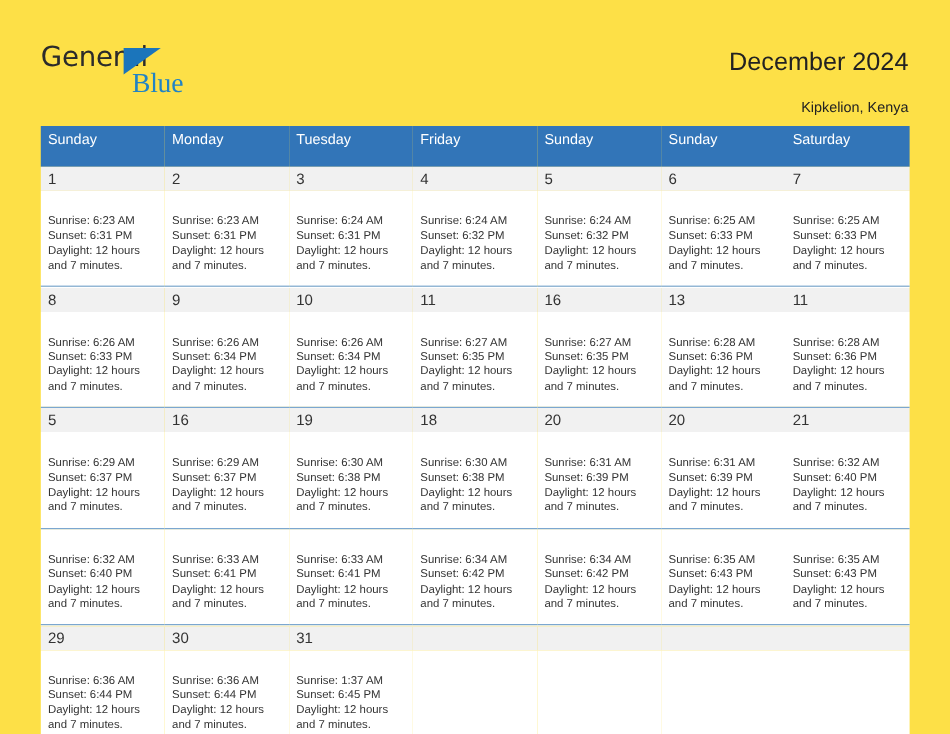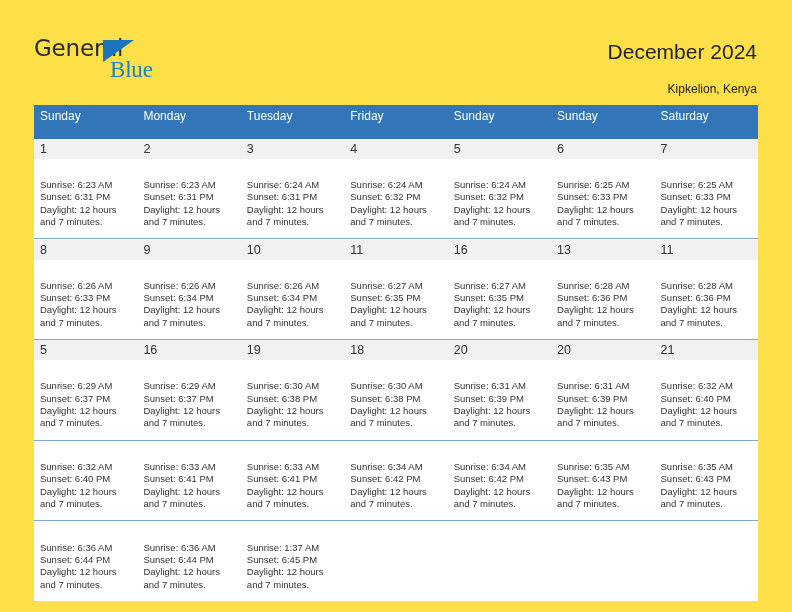--- a/index.html
+++ b/index.html
@@ -379,20 +379,29 @@
               <span class="ln">Sunrise: 6:35 AM</span>
               <span class="ln">Sunset: 6:43 PM</span>
               <span class="ln">Daylight: 12 hours</span>
               <span class="ln">and 7 minutes.</span>
             </td>
           </tr>
           <tr class="sep">
             <td colspan="7"></td>
           </tr>
           <tr>
+            <td class="daynum">29</td>
+            <td class="daynum">30</td>
+            <td class="daynum">31</td>
+            <td class="daynum"></td>
+            <td class="daynum"></td>
+            <td class="daynum"></td>
+            <td class="daynum"></td>
+          </tr>
+          <tr>
             <td class="dayinfo">
               <span class="ln">Sunrise: 6:36 AM</span>
               <span class="ln">Sunset: 6:44 PM</span>
               <span class="ln">Daylight: 12 hours</span>
               <span class="ln">and 7 minutes.</span>
             </td>
             <td class="dayinfo">
               <span class="ln">Sunrise: 6:36 AM</span>
               <span class="ln">Sunset: 6:44 PM</span>
               <span class="ln">Daylight: 12 hours</span>

